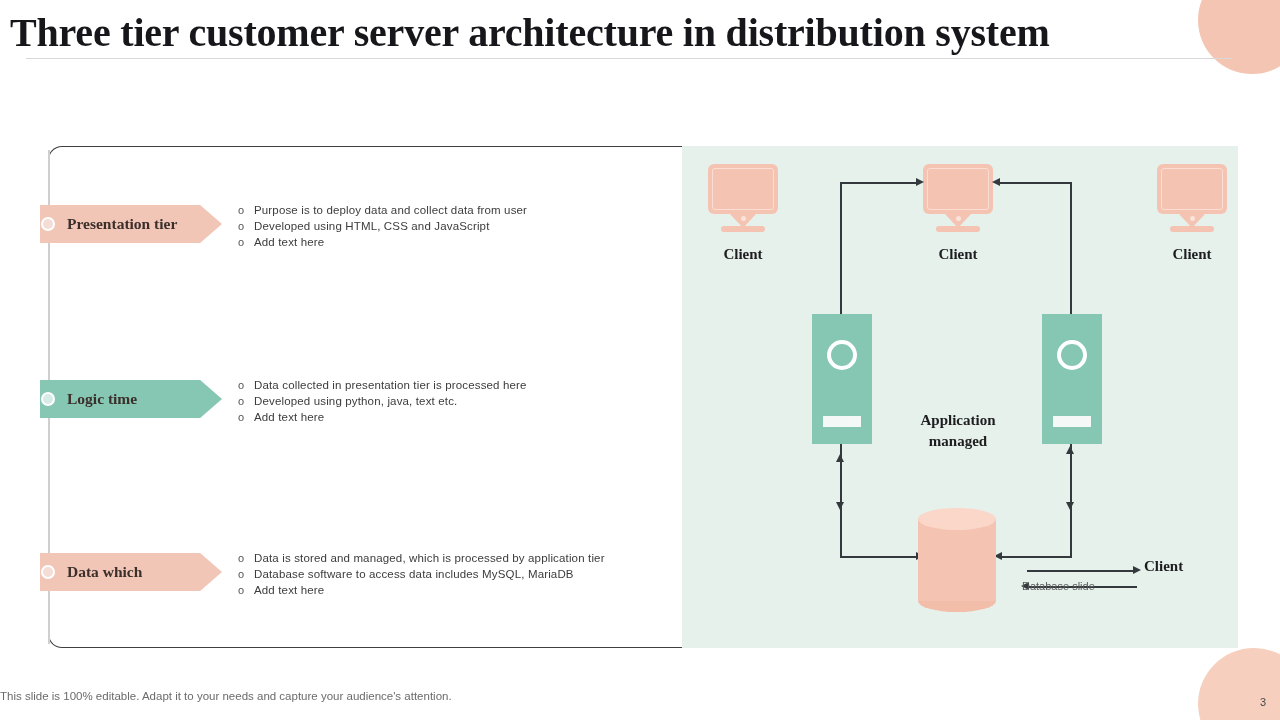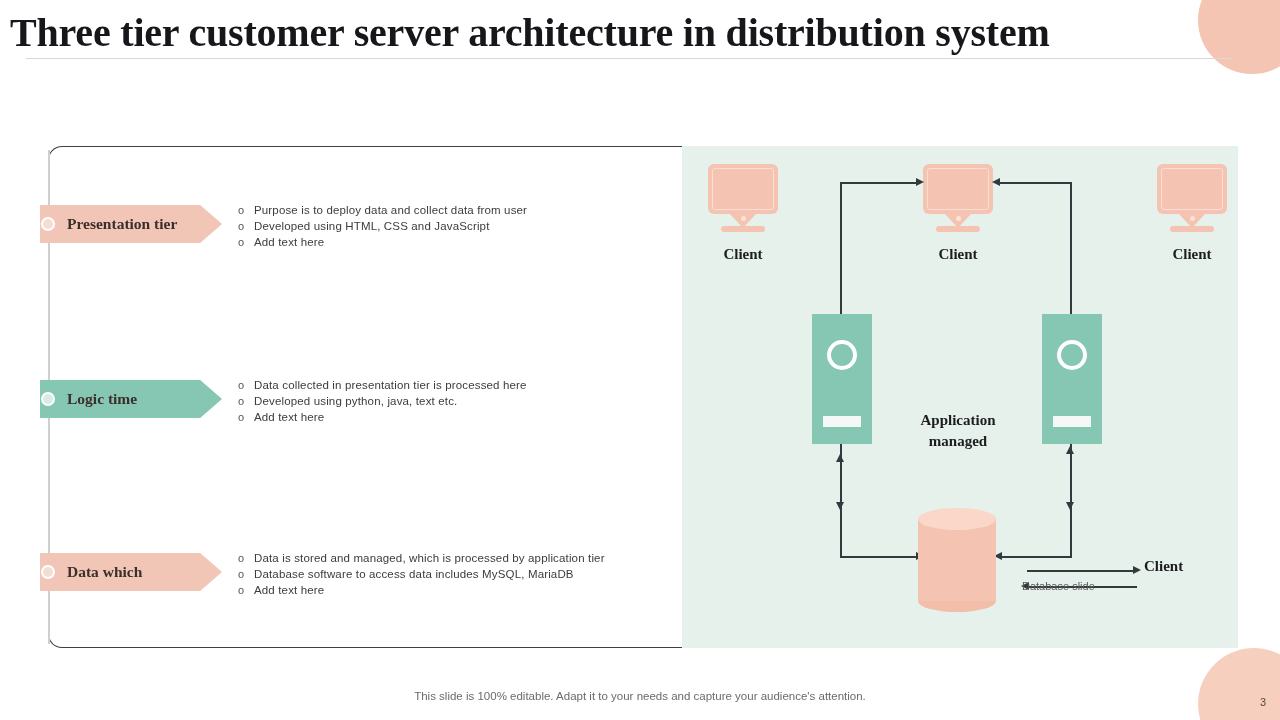--- a/index.html
+++ b/index.html
@@ -171,21 +171,21 @@
   .v{width:1.6px;}
   .ah{position:absolute;width:0;height:0;border-top:4.5px solid transparent;border-bottom:4.5px solid transparent;}
   .ah.right{border-left:8px solid #33393d;}
   .ah.left{border-right:8px solid #33393d;}
   .av{position:absolute;width:0;height:0;border-left:4.5px solid transparent;border-right:4.5px solid transparent;}
   .av.down{border-top:8px solid #33393d;}
   .av.up{border-bottom:8px solid #33393d;}
 
   
   .footer{
-    position:absolute;left:0;bottom:18px;width:1280px;text-align:center;
+    position:absolute;left:0;bottom:18px;width:1280px;
     font-size:11.5px;color:#6b6b6b;
   }
 </style>
 </head>
 <body>
 
 <div class="slide">
 
   <div class="corner-circle-tr"></div>
   <div class="corner-circle-br"></div>

